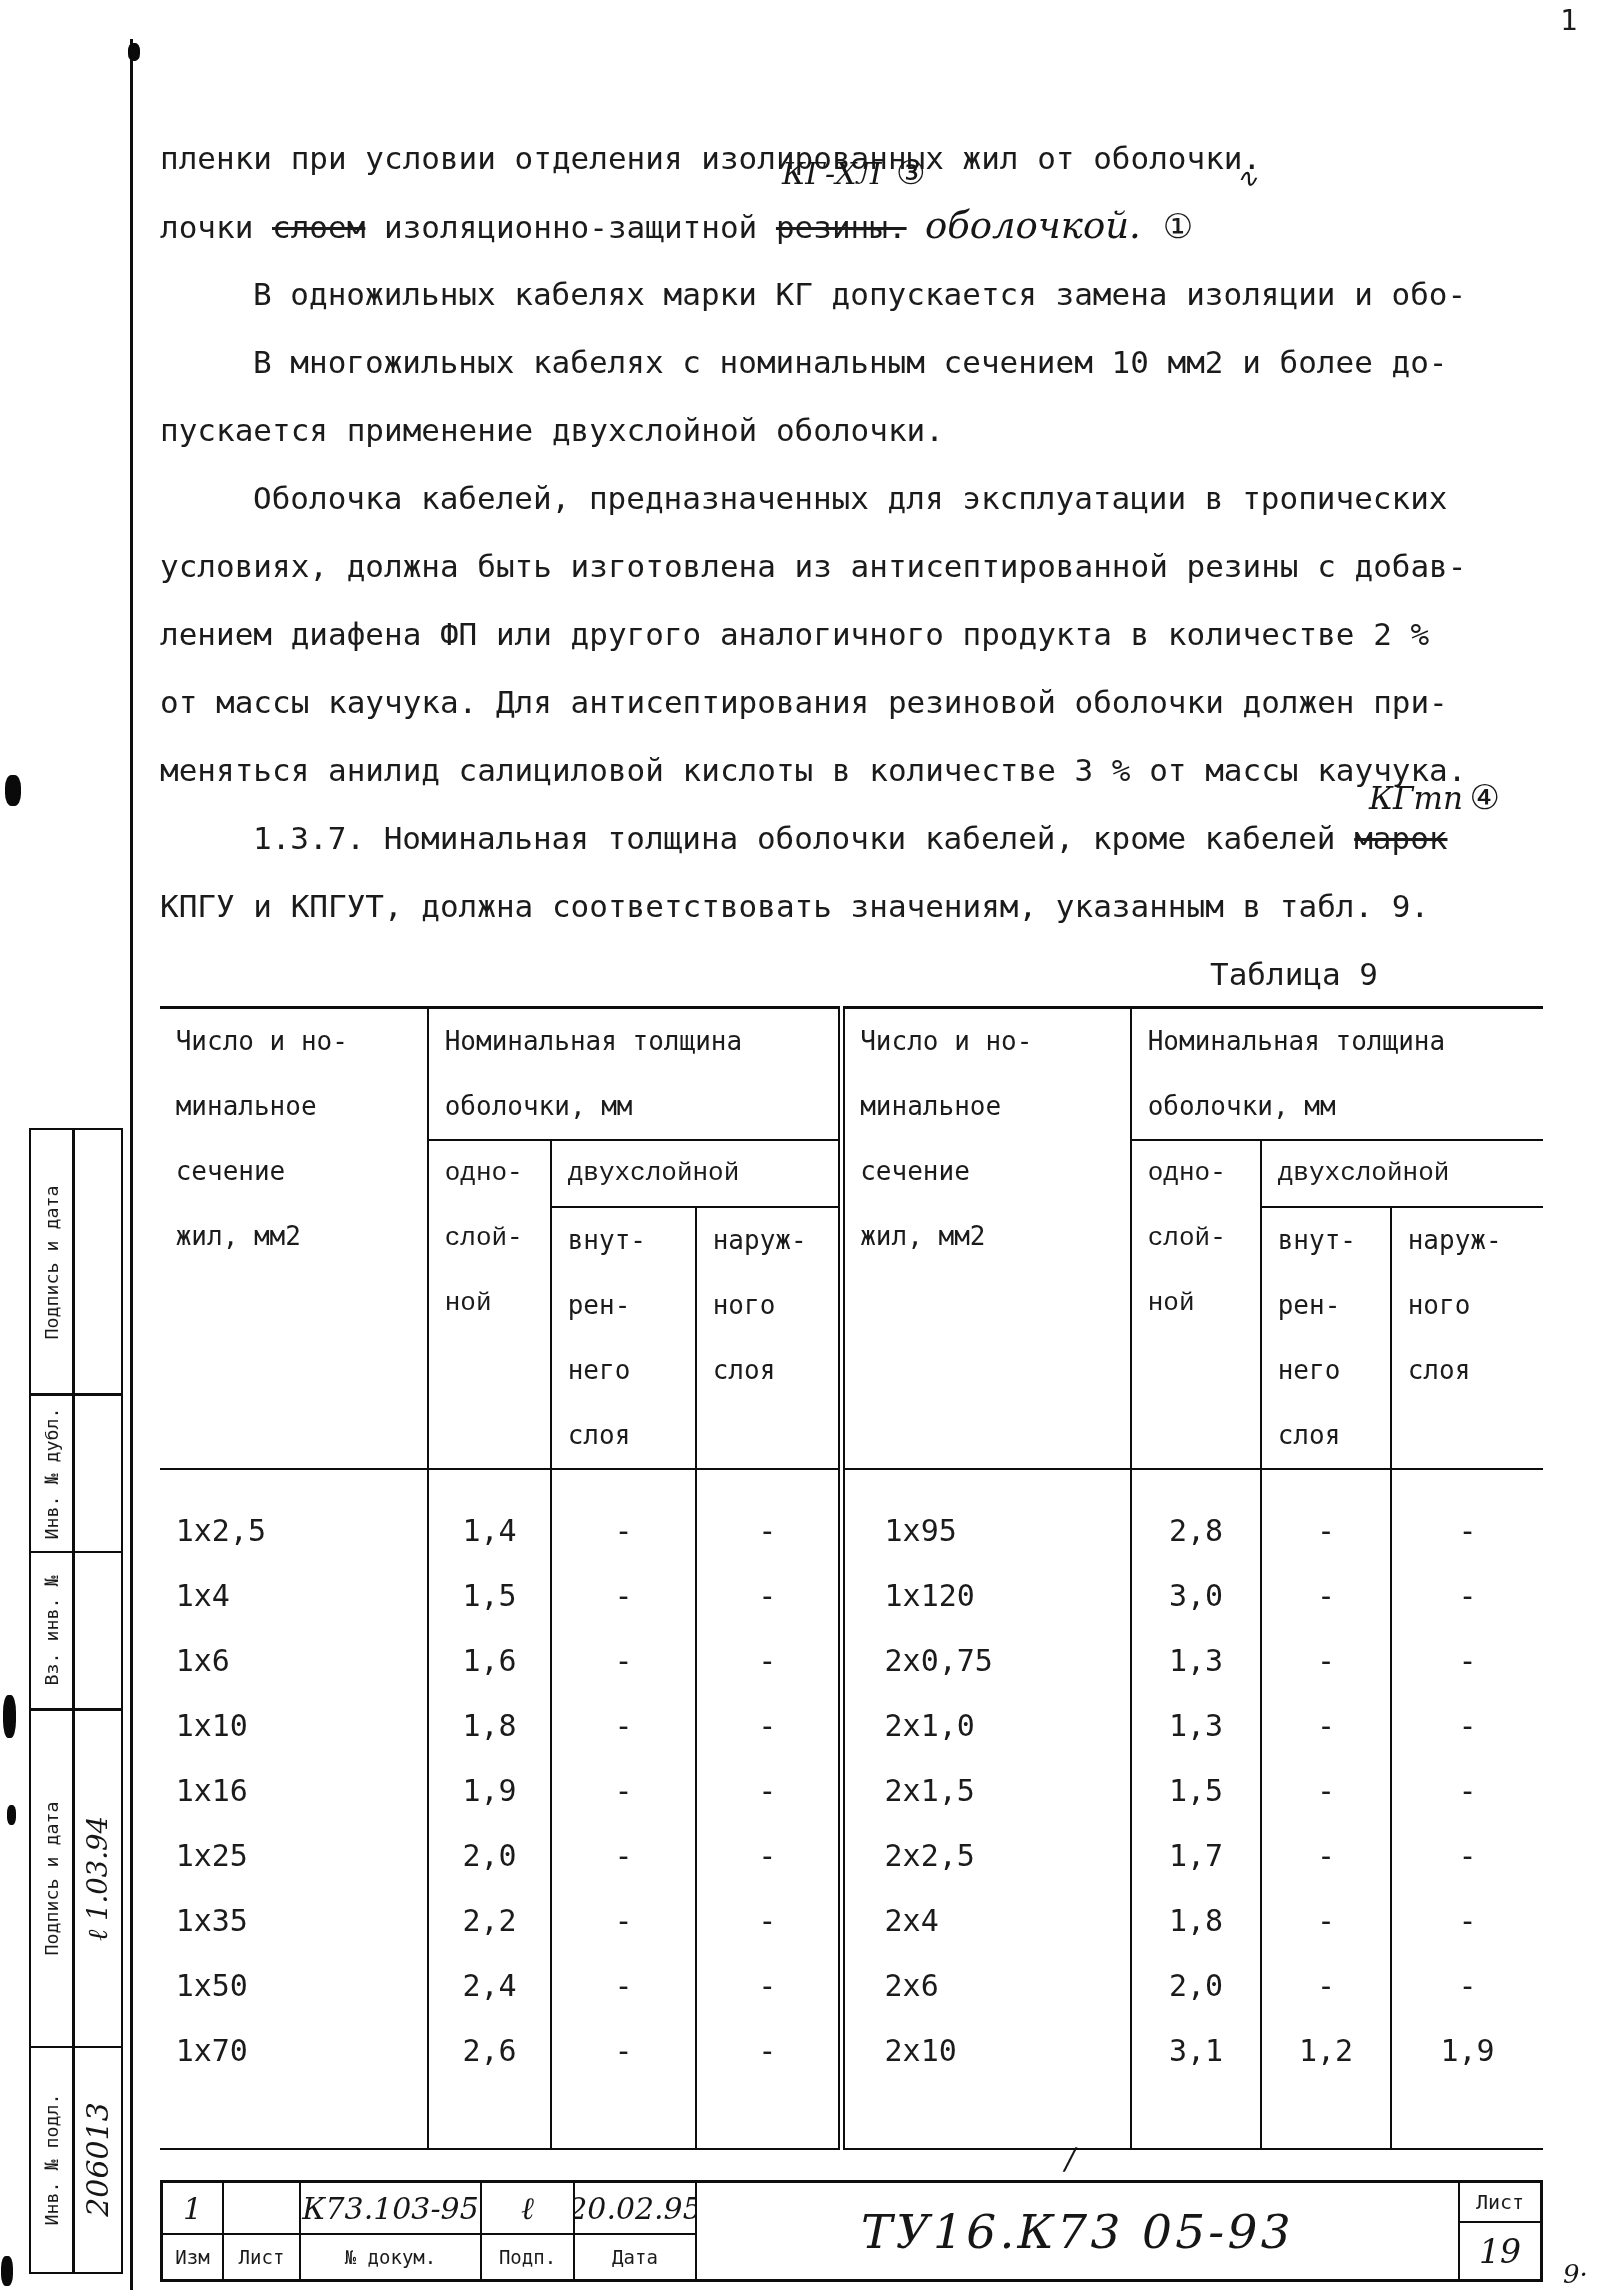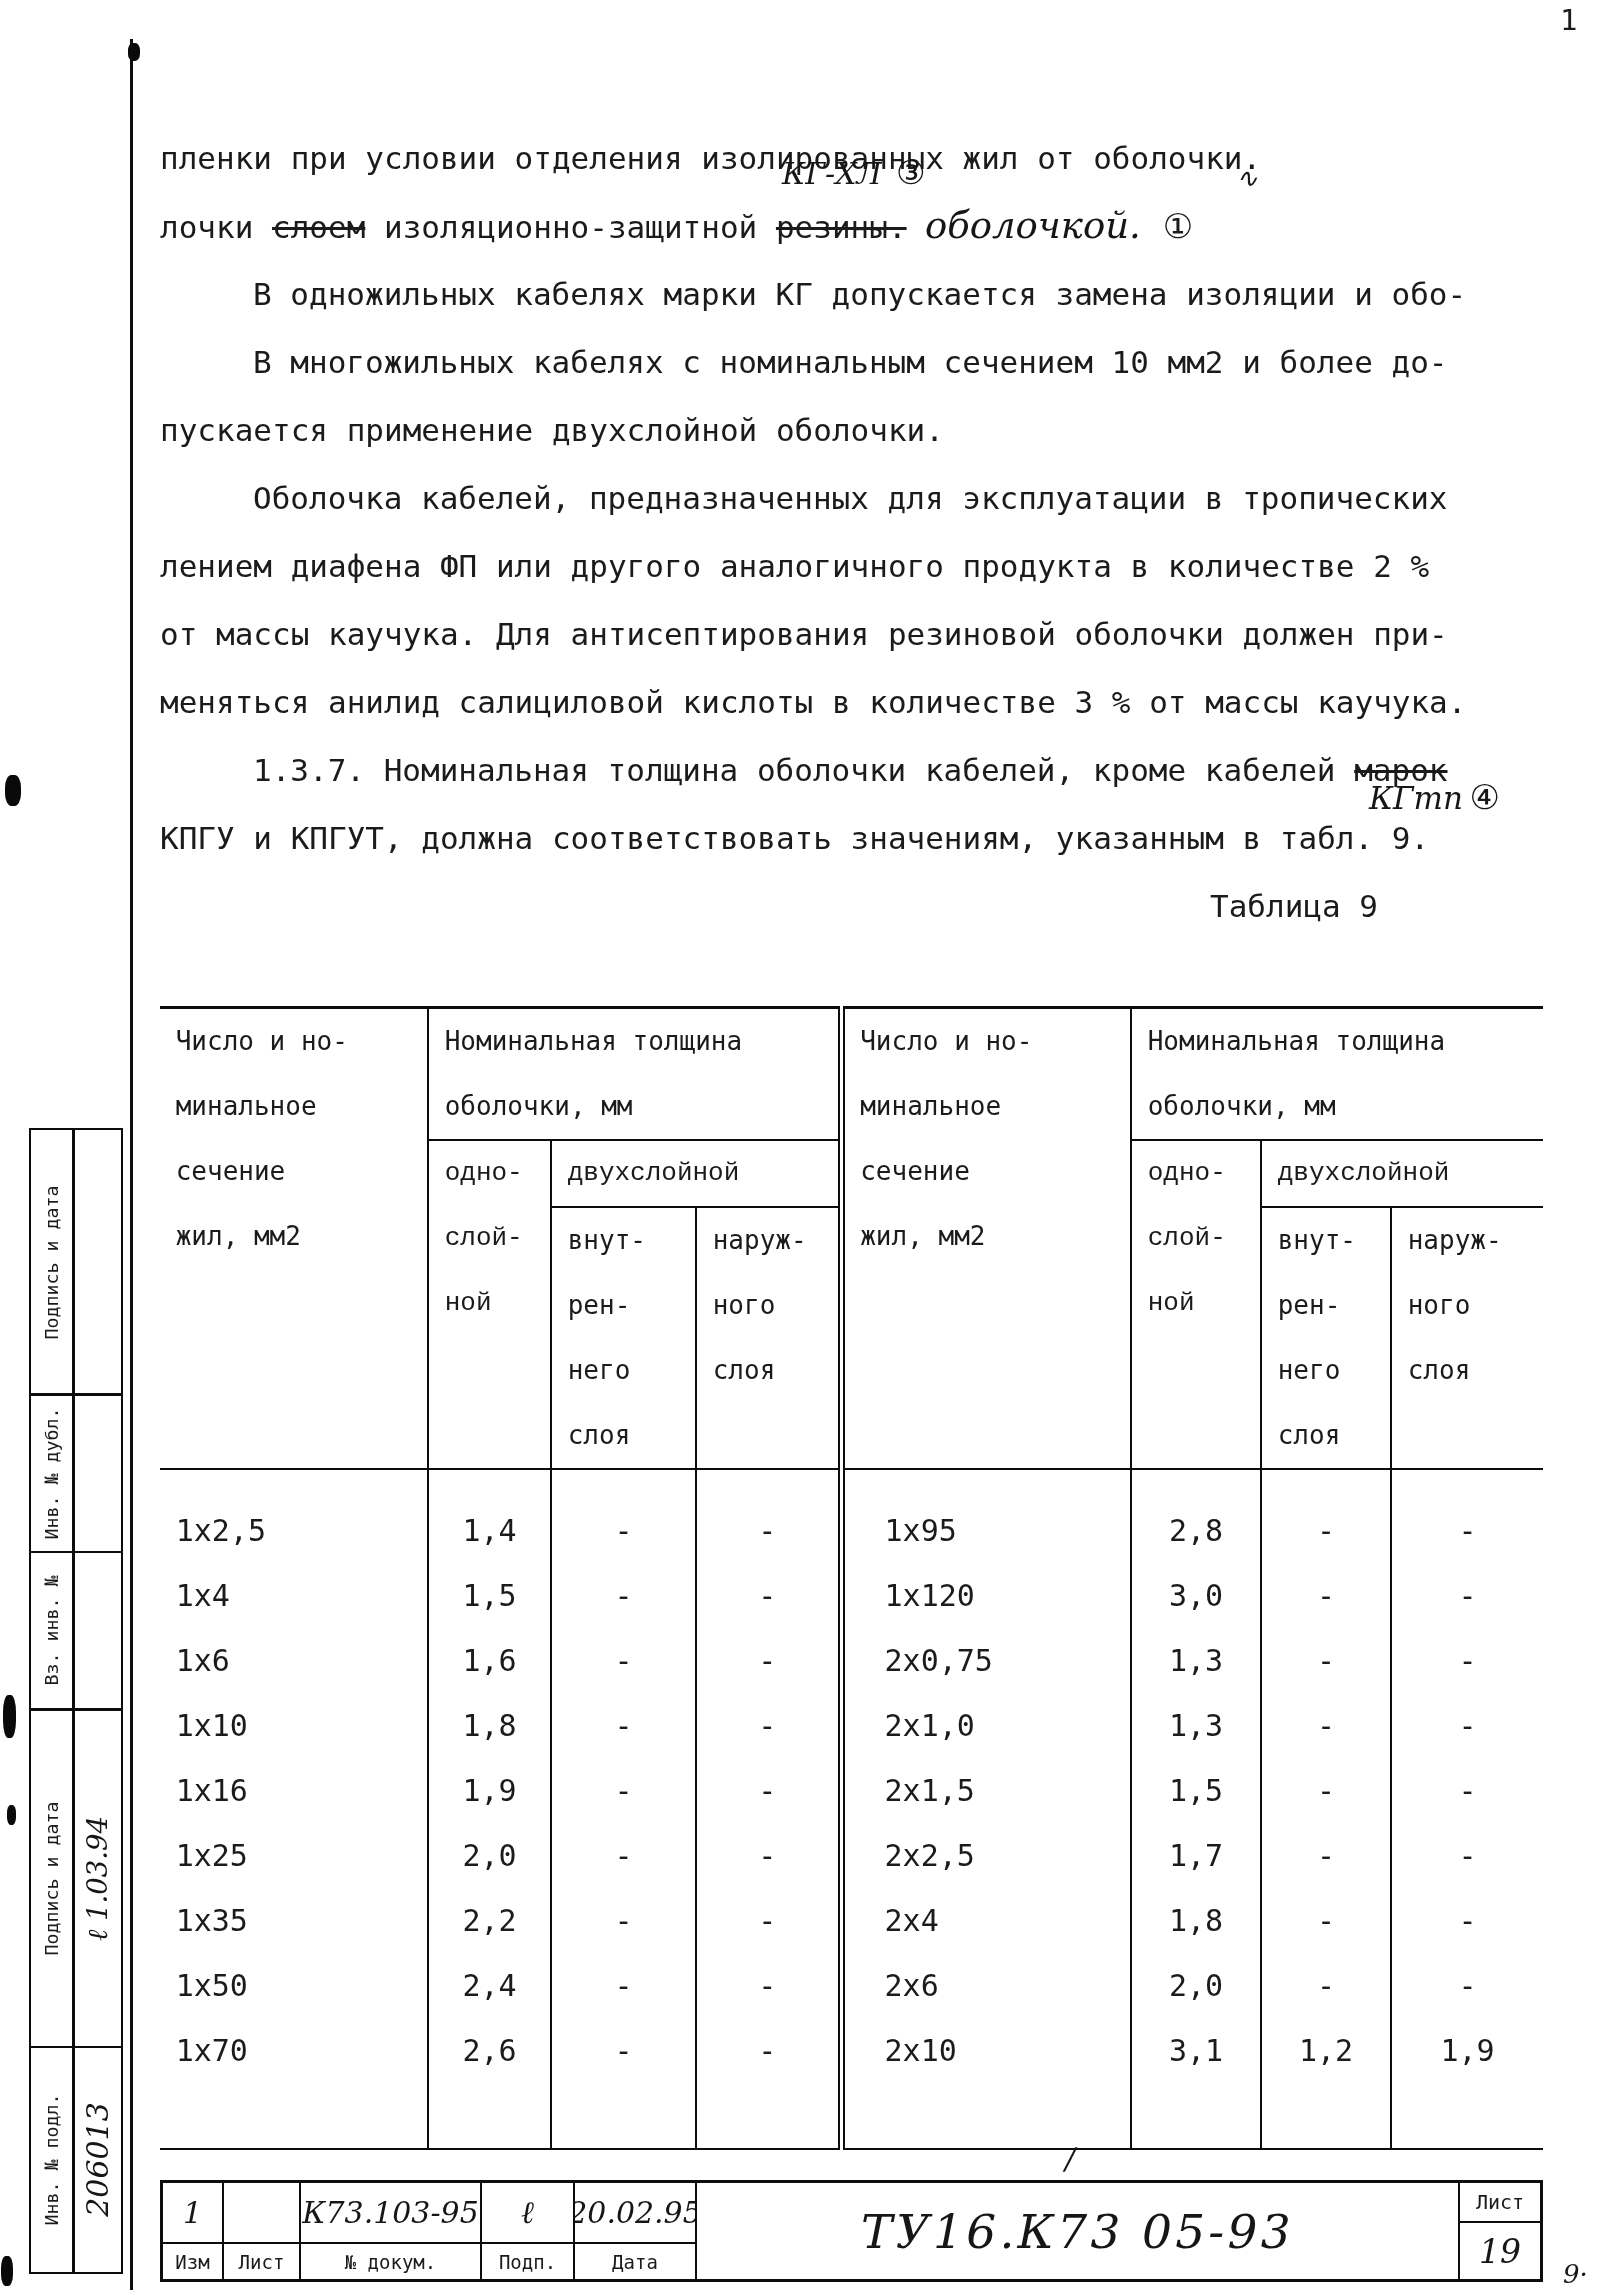--- a/index.html
+++ b/index.html
@@ -64,21 +64,21 @@
   .side-label span { transform:rotate(-90deg); white-space:nowrap; font-size:18.3px; }
   .side-value { left:43px; right:0; }
   .side-value span { transform:rotate(-90deg); white-space:nowrap; font-size:27.5px; }
 
   
   .titleblock { position:absolute; left:160px; top:2180px; width:1383px; height:102px;
       border:3.3px solid #0d0d0d; box-sizing:border-box; display:flex; }
   .tb-col { border-right:2.6px solid #0d0d0d; display:flex; flex-direction:column; box-sizing:border-box; }
   .tb-val { flex:1; border-bottom:2.6px solid #0d0d0d; display:flex; align-items:center; justify-content:center;
             font-size:30px; overflow:hidden; }
-  .tb-lab { height:35px; display:flex; align-items:center; justify-content:center; font-size:19px; }
+  .tb-lab { height:44px; display:flex; align-items:center; justify-content:center; font-size:19px; }
   .w-izm{width:61px;} .w-list{width:77px;} .w-doc{width:181px;} .w-podp{width:93px;} .w-data{width:122px;}
   .tb-center { flex:1; border-right:2.6px solid #0d0d0d; display:flex; align-items:center; justify-content:center;
                font-size:47px; letter-spacing:3.3px; }
   .tb-sheet { width:80px; display:flex; flex-direction:column; }
   .tb-sheet-lab { height:38px; border-bottom:2.6px solid #0d0d0d; display:flex; align-items:center; justify-content:center; font-size:20px; }
   .tb-sheet-val { flex:1; display:flex; align-items:center; justify-content:center; font-size:33px; }
 
   .stray-top { position:absolute; left:1560px; top:2.6px; font-size:29px; }
   .stray-bottom { position:absolute; left:1563px; top:2259px; font-size:26px; }
   .stray-slash { position:absolute; left:1065px; top:2141px; font-size:30px; }
@@ -100,20 +100,21 @@
   <div class="stray-bottom hand">9·</div>
   <div class="stray-slash hand">∕</div>
 
   <div class="textblock">
     <div class="line">пленки при условии отделения изолированных жил от оболочки.</div>
     <div class="line"><span>лочки </span><span class="struck">слоем</span><span> изоляционно-защитной </span><span class="struck">резины.</span><span class="hand inline-hand">оболочкой.</span><span class="circ inline-circ">①</span></div>
     <div class="line indent">В одножильных кабелях марки КГ допускается замена изоляции и обо-</div>
     <div class="line indent">В многожильных кабелях с номинальным сечением 10 мм2 и более до-</div>
     <div class="line">пускается применение двухслойной оболочки.</div>
     <div class="line indent">Оболочка кабелей, предназначенных для эксплуатации в тропических</div>
+    <div class="line">условиях, должна быть изготовлена из антисептированной резины с добав-</div>
     <div class="line">лением диафена ФП или другого аналогичного продукта в количестве 2 %</div>
     <div class="line">от массы каучука. Для антисептирования резиновой оболочки должен при-</div>
     <div class="line">меняться анилид салициловой кислоты в количестве 3 % от массы каучука.</div>
     <div class="line indent"><span>1.3.7. Номинальная толщина оболочки кабелей, кроме кабелей </span><span class="struck">марок</span></div>
     <div class="line">КПГУ и КПГУТ, должна соответствовать значениям, указанным в табл. 9.</div>
     <div class="line caption-line">Таблица 9</div>
 
     <div class="ann ann-kg hand"><span>КГ-ХЛ</span><span class="circ">③</span></div>
     <div class="ann ann-ins hand">∿</div>
     <div class="ann ann-kgtp hand"><span>КГтп</span><span class="circ">④</span></div>

